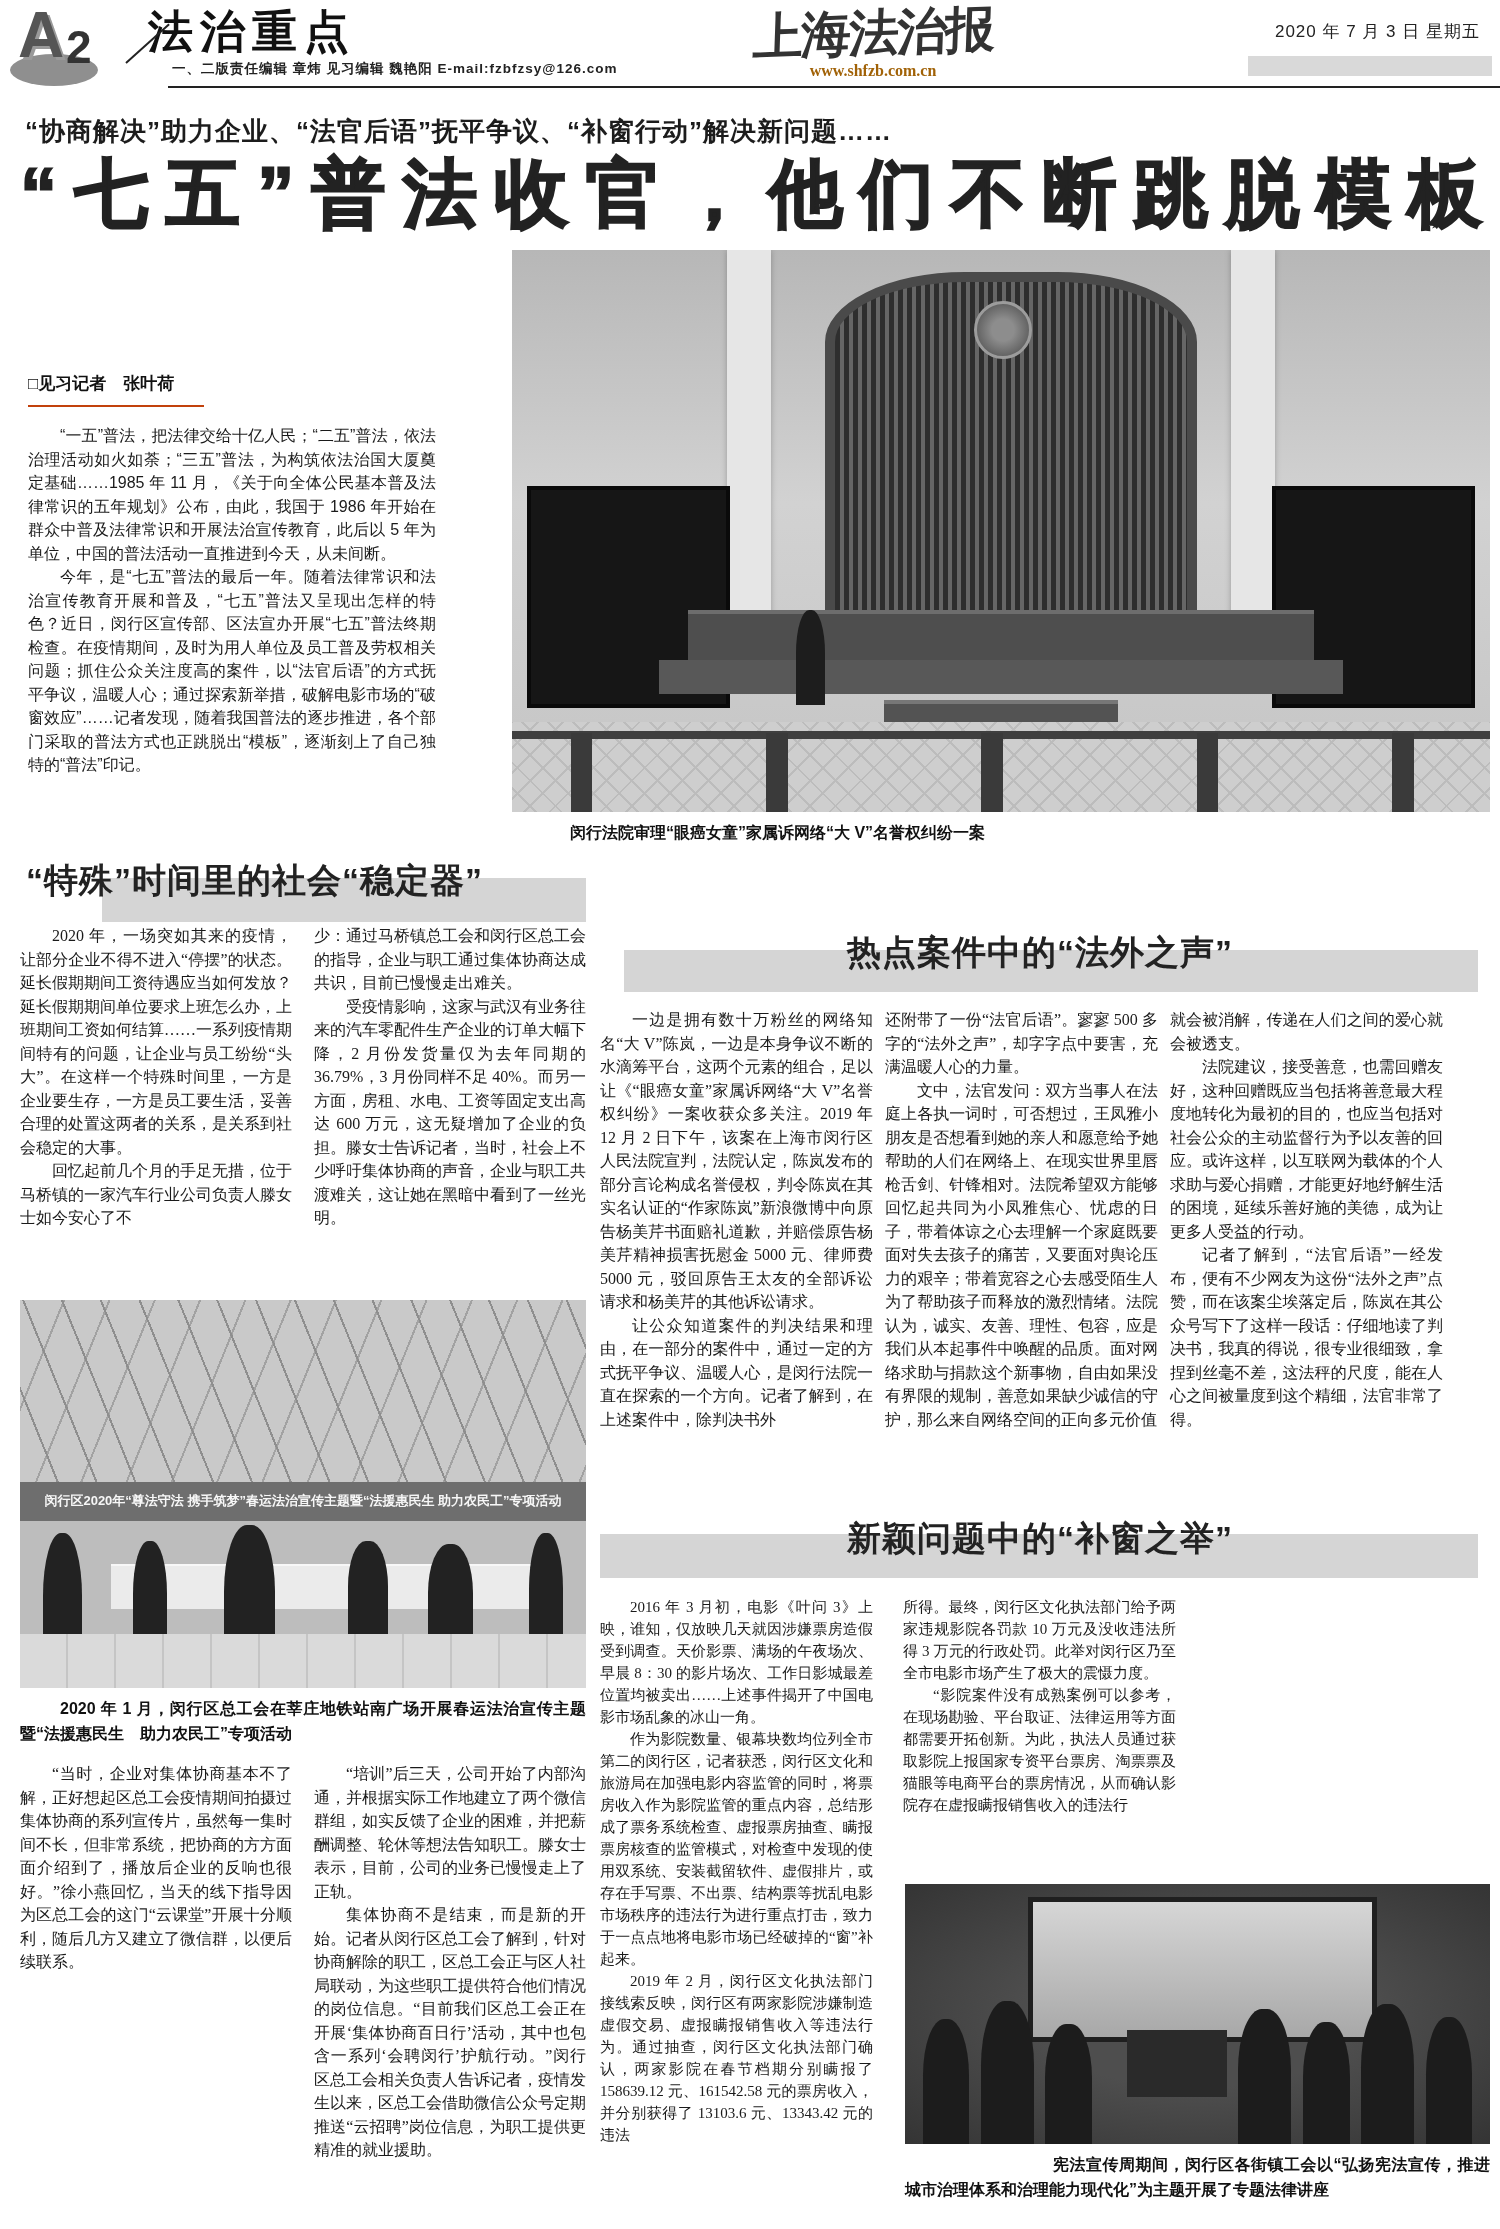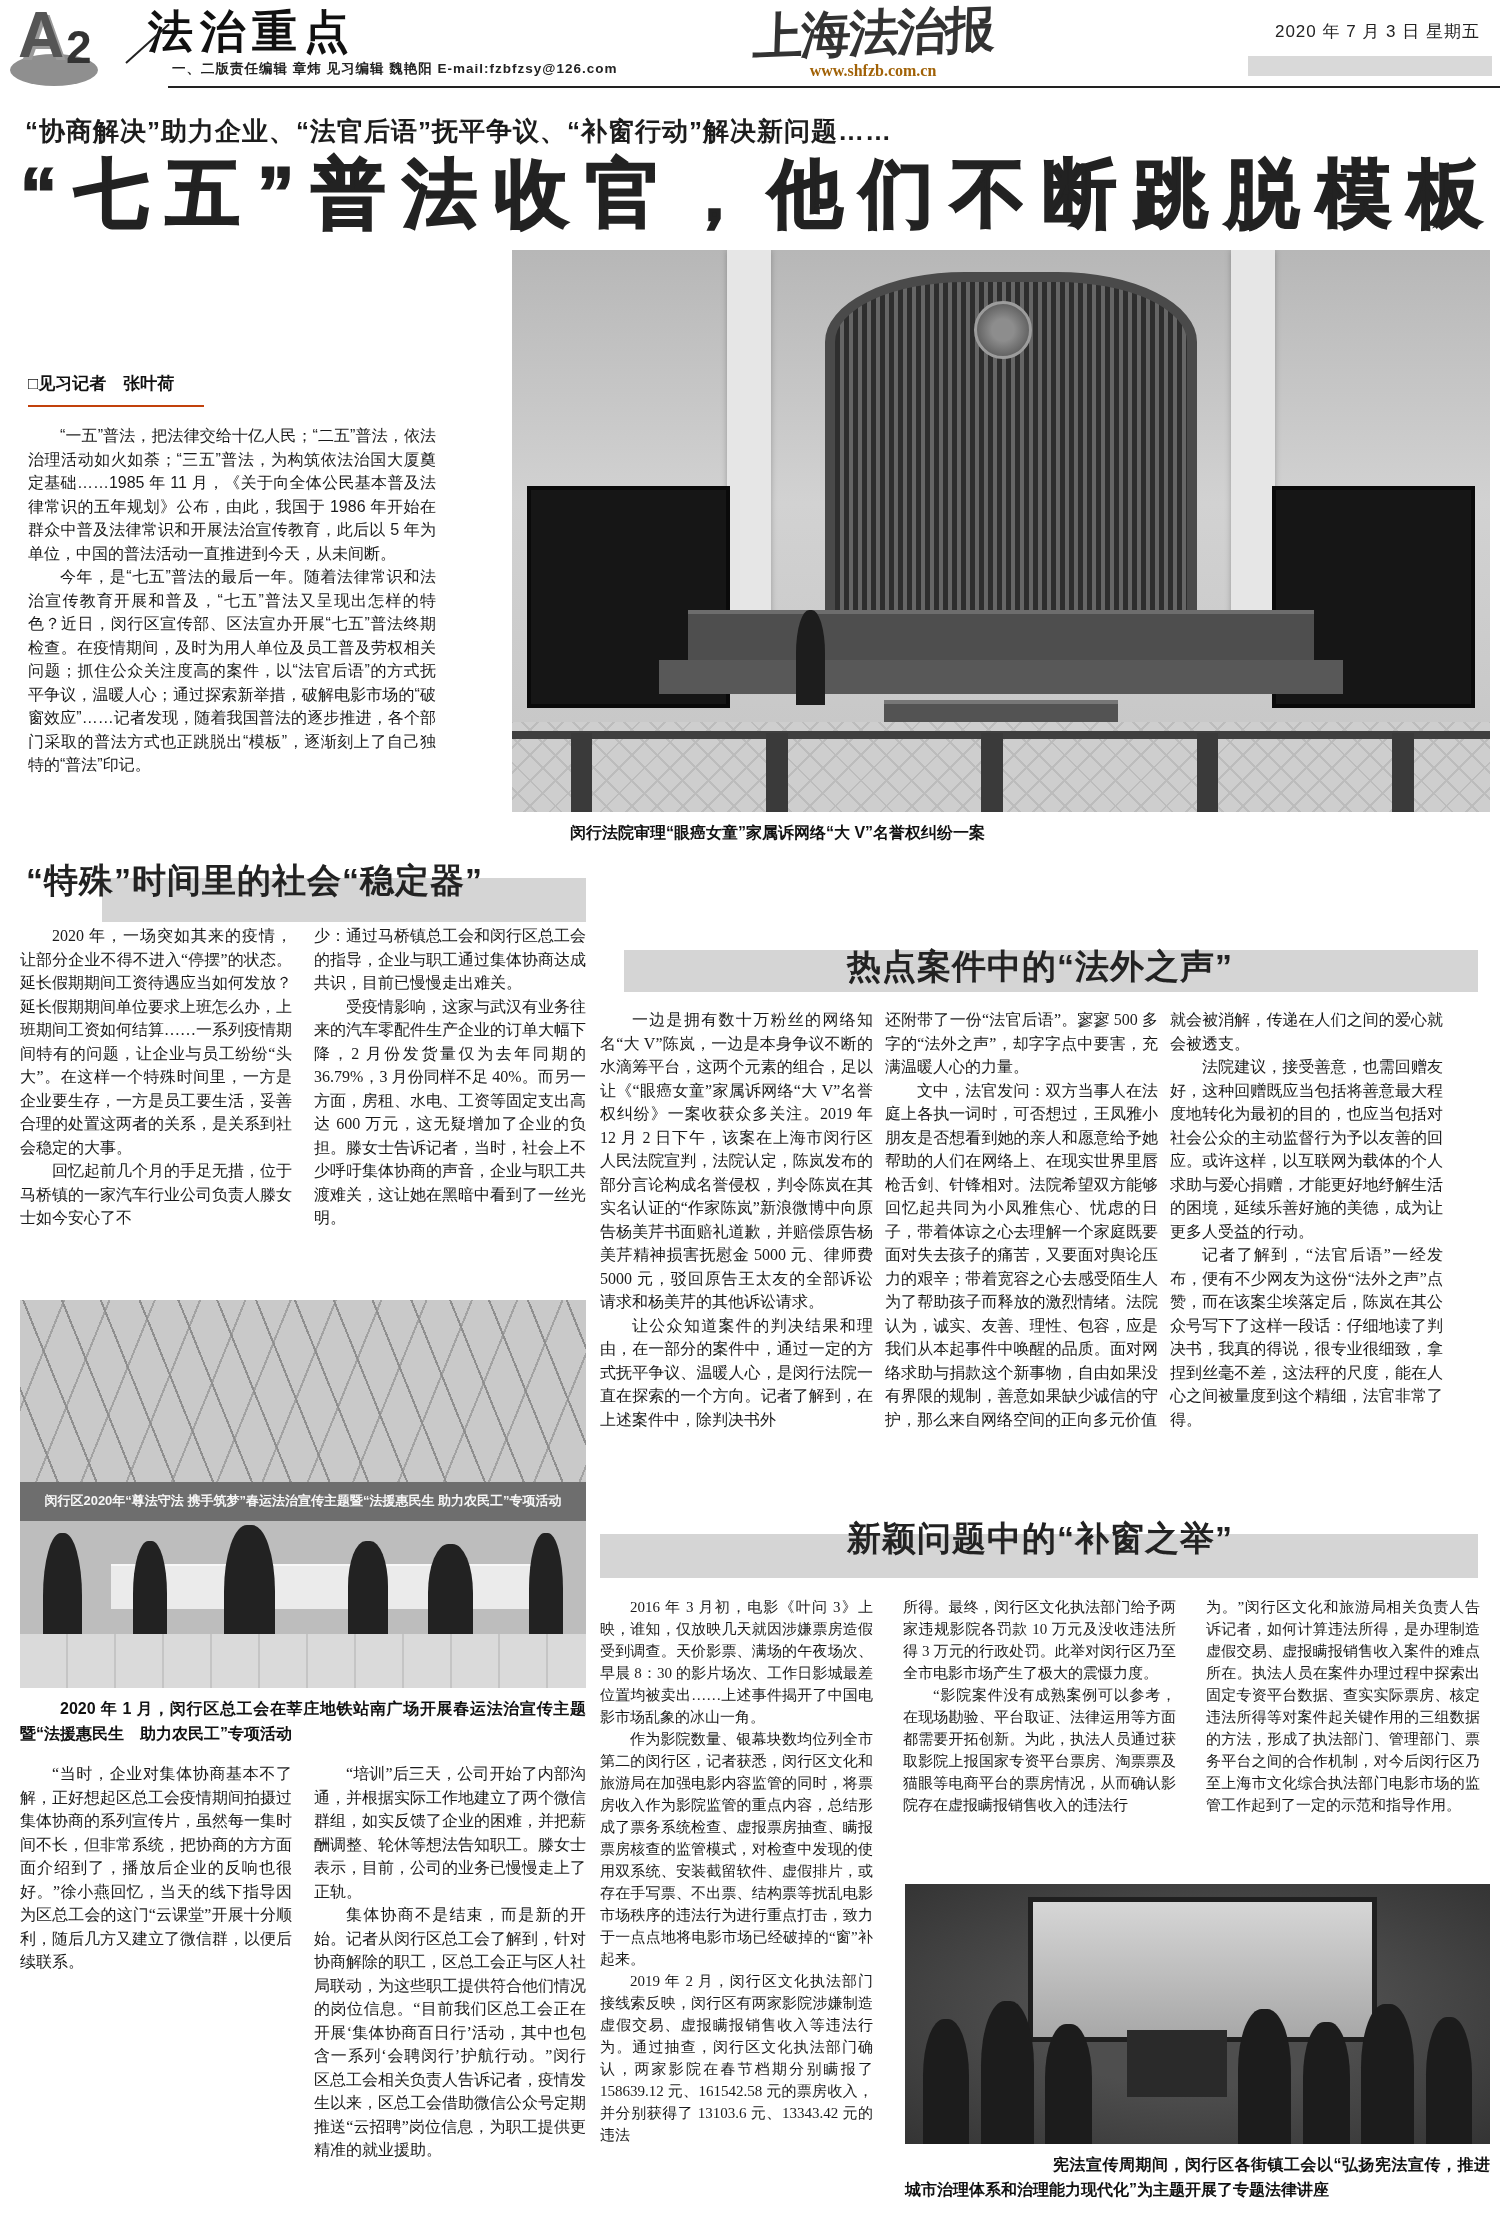--- a/index.html
+++ b/index.html
@@ -177,21 +177,21 @@
       <p>“当时，企业对集体协商基本不了解，正好想起区总工会疫情期间拍摄过集体协商的系列宣传片，虽然每一集时间不长，但非常系统，把协商的方方面面介绍到了，播放后企业的反响也很好。”徐小燕回忆，当天的线下指导因为区总工会的这门“云课堂”开展十分顺利，随后几方又建立了微信群，以便后续联系。</p>
     </div>
     <div class="bodycol" style="width:272px;">
       <p>“培训”后三天，公司开始了内部沟通，并根据实际工作地建立了两个微信群组，如实反馈了企业的困难，并把薪酬调整、轮休等想法告知职工。滕女士表示，目前，公司的业务已慢慢走上了正轨。</p>
       <p>集体协商不是结束，而是新的开始。记者从闵行区总工会了解到，针对协商解除的职工，区总工会正与区人社局联动，为这些职工提供符合他们情况的岗位信息。“目前我们区总工会正在开展‘集体协商百日行’活动，其中也包含一系列‘会聘闵行’护航行动。”闵行区总工会相关负责人告诉记者，疫情发生以来，区总工会借助微信公众号定期推送“云招聘”岗位信息，为职工提供更精准的就业援助。</p>
     </div>
   </div>
 
   <div class="abs s-head" style="left:600px;top:930px;width:880px;">
     <div class="bar" style="left:24px;right:2px;top:20px;height:42px;"></div>
-    <div class="t sans" style="left:0;right:0;top:14px;text-align:center;">热点案件中的“法外之声”</div>
+    <div class="t sans" style="left:0;right:0;top:0;text-align:center;">热点案件中的“法外之声”</div>
   </div>
   <div class="abs colwrap" style="left:600px;top:1008px;width:880px;height:500px;overflow:hidden;gap:12px;">
     <div class="bodycol" style="width:273px;">
       <p>一边是拥有数十万粉丝的网络知名“大 V”陈岚，一边是本身争议不断的水滴筹平台，这两个元素的组合，足以让《“眼癌女童”家属诉网络“大 V”名誉权纠纷》一案收获众多关注。2019 年 12 月 2 日下午，该案在上海市闵行区人民法院宣判，法院认定，陈岚发布的部分言论构成名誉侵权，判令陈岚在其实名认证的“作家陈岚”新浪微博中向原告杨美芹书面赔礼道歉，并赔偿原告杨美芹精神损害抚慰金 5000 元、律师费 5000 元，驳回原告王太友的全部诉讼请求和杨美芹的其他诉讼请求。</p>
       <p>让公众知道案件的判决结果和理由，在一部分的案件中，通过一定的方式抚平争议、温暖人心，是闵行法院一直在探索的一个方向。记者了解到，在上述案件中，除判决书外</p>
     </div>
     <div class="bodycol" style="width:273px;">
       <p class="cont">还附带了一份“法官后语”。寥寥 500 多字的“法外之声”，却字字点中要害，充满温暖人心的力量。</p>
       <p>文中，法官发问：双方当事人在法庭上各执一词时，可否想过，王凤雅小朋友是否想看到她的亲人和愿意给予她帮助的人们在网络上、在现实世界里唇枪舌剑、针锋相对。法院希望双方能够回忆起共同为小凤雅焦心、忧虑的日子，带着体谅之心去理解一个家庭既要面对失去孩子的痛苦，又要面对舆论压力的艰辛；带着宽容之心去感受陌生人为了帮助孩子而释放的激烈情绪。法院认为，诚实、友善、理性、包容，应是我们从本起事件中唤醒的品质。面对网络求助与捐款这个新事物，自由如果没有界限的规制，善意如果缺少诚信的守护，那么来自网络空间的正向多元价值</p>
     </div>
@@ -207,23 +207,20 @@
     <div class="t sans" style="left:0;right:0;top:0;text-align:center;">新颖问题中的“补窗之举”</div>
   </div>
   <div class="abs bodycol" style="left:600px;top:1596px;width:273px;height:633px;overflow:hidden;font-size:15px;line-height:22px;">
     <p>2016 年 3 月初，电影《叶问 3》上映，谁知，仅放映几天就因涉嫌票房造假受到调查。天价影票、满场的午夜场次、早晨 8：30 的影片场次、工作日影城最差位置均被卖出……上述事件揭开了中国电影市场乱象的冰山一角。</p>
     <p>作为影院数量、银幕块数均位列全市第二的闵行区，记者获悉，闵行区文化和旅游局在加强电影内容监管的同时，将票房收入作为影院监管的重点内容，总结形成了票务系统检查、虚报票房抽查、瞒报票房核查的监管模式，对检查中发现的使用双系统、安装截留软件、虚假排片，或存在手写票、不出票、结构票等扰乱电影市场秩序的违法行为进行重点打击，致力于一点点地将电影市场已经破掉的“窗”补起来。</p>
     <p>2019 年 2 月，闵行区文化执法部门接线索反映，闵行区有两家影院涉嫌制造虚假交易、虚报瞒报销售收入等违法行为。通过抽查，闵行区文化执法部门确认，两家影院在春节档期分别瞒报了 158639.12 元、161542.58 元的票房收入，并分别获得了 13103.6 元、13343.42 元的违法</p>
   </div>
   <div class="abs bodycol" style="left:903px;top:1596px;width:273px;height:280px;overflow:hidden;font-size:15px;line-height:22px;">
     <p class="cont">所得。最终，闵行区文化执法部门给予两家违规影院各罚款 10 万元及没收违法所得 3 万元的行政处罚。此举对闵行区乃至全市电影市场产生了极大的震慑力度。</p>
     <p>“影院案件没有成熟案例可以参考，在现场勘验、平台取证、法律运用等方面都需要开拓创新。为此，执法人员通过获取影院上报国家专资平台票房、淘票票及猫眼等电商平台的票房情况，从而确认影院存在虚报瞒报销售收入的违法行</p>
-  </div>
-  <div class="abs bodycol" style="left:1206px;top:1596px;width:274px;height:284px;overflow:hidden;font-size:15px;line-height:22px;">
-    <p class="cont">为。”闵行区文化和旅游局相关负责人告诉记者，如何计算违法所得，是办理制造虚假交易、虚报瞒报销售收入案件的难点所在。执法人员在案件办理过程中探索出固定专资平台数据、查实实际票房、核定违法所得等对案件起关键作用的三组数据的方法，形成了执法部门、管理部门、票务平台之间的合作机制，对今后闵行区乃至上海市文化综合执法部门电影市场的监管工作起到了一定的示范和指导作用。</p>
   </div>
 
   <div class="abs photo lecture" style="left:905px;top:1884px;width:585px;height:260px;">
     <div class="abs scr"></div>
     <div class="abs podium2"></div>
     <div class="person2" style="left:3%;width:8%;height:48%;"></div>
     <div class="person2" style="left:13%;width:9%;height:55%;"></div>
     <div class="person2" style="left:24%;width:8%;height:46%;"></div>
     <div class="person2" style="left:57%;width:9%;height:52%;"></div>
     <div class="person2" style="left:68%;width:8%;height:47%;"></div>

